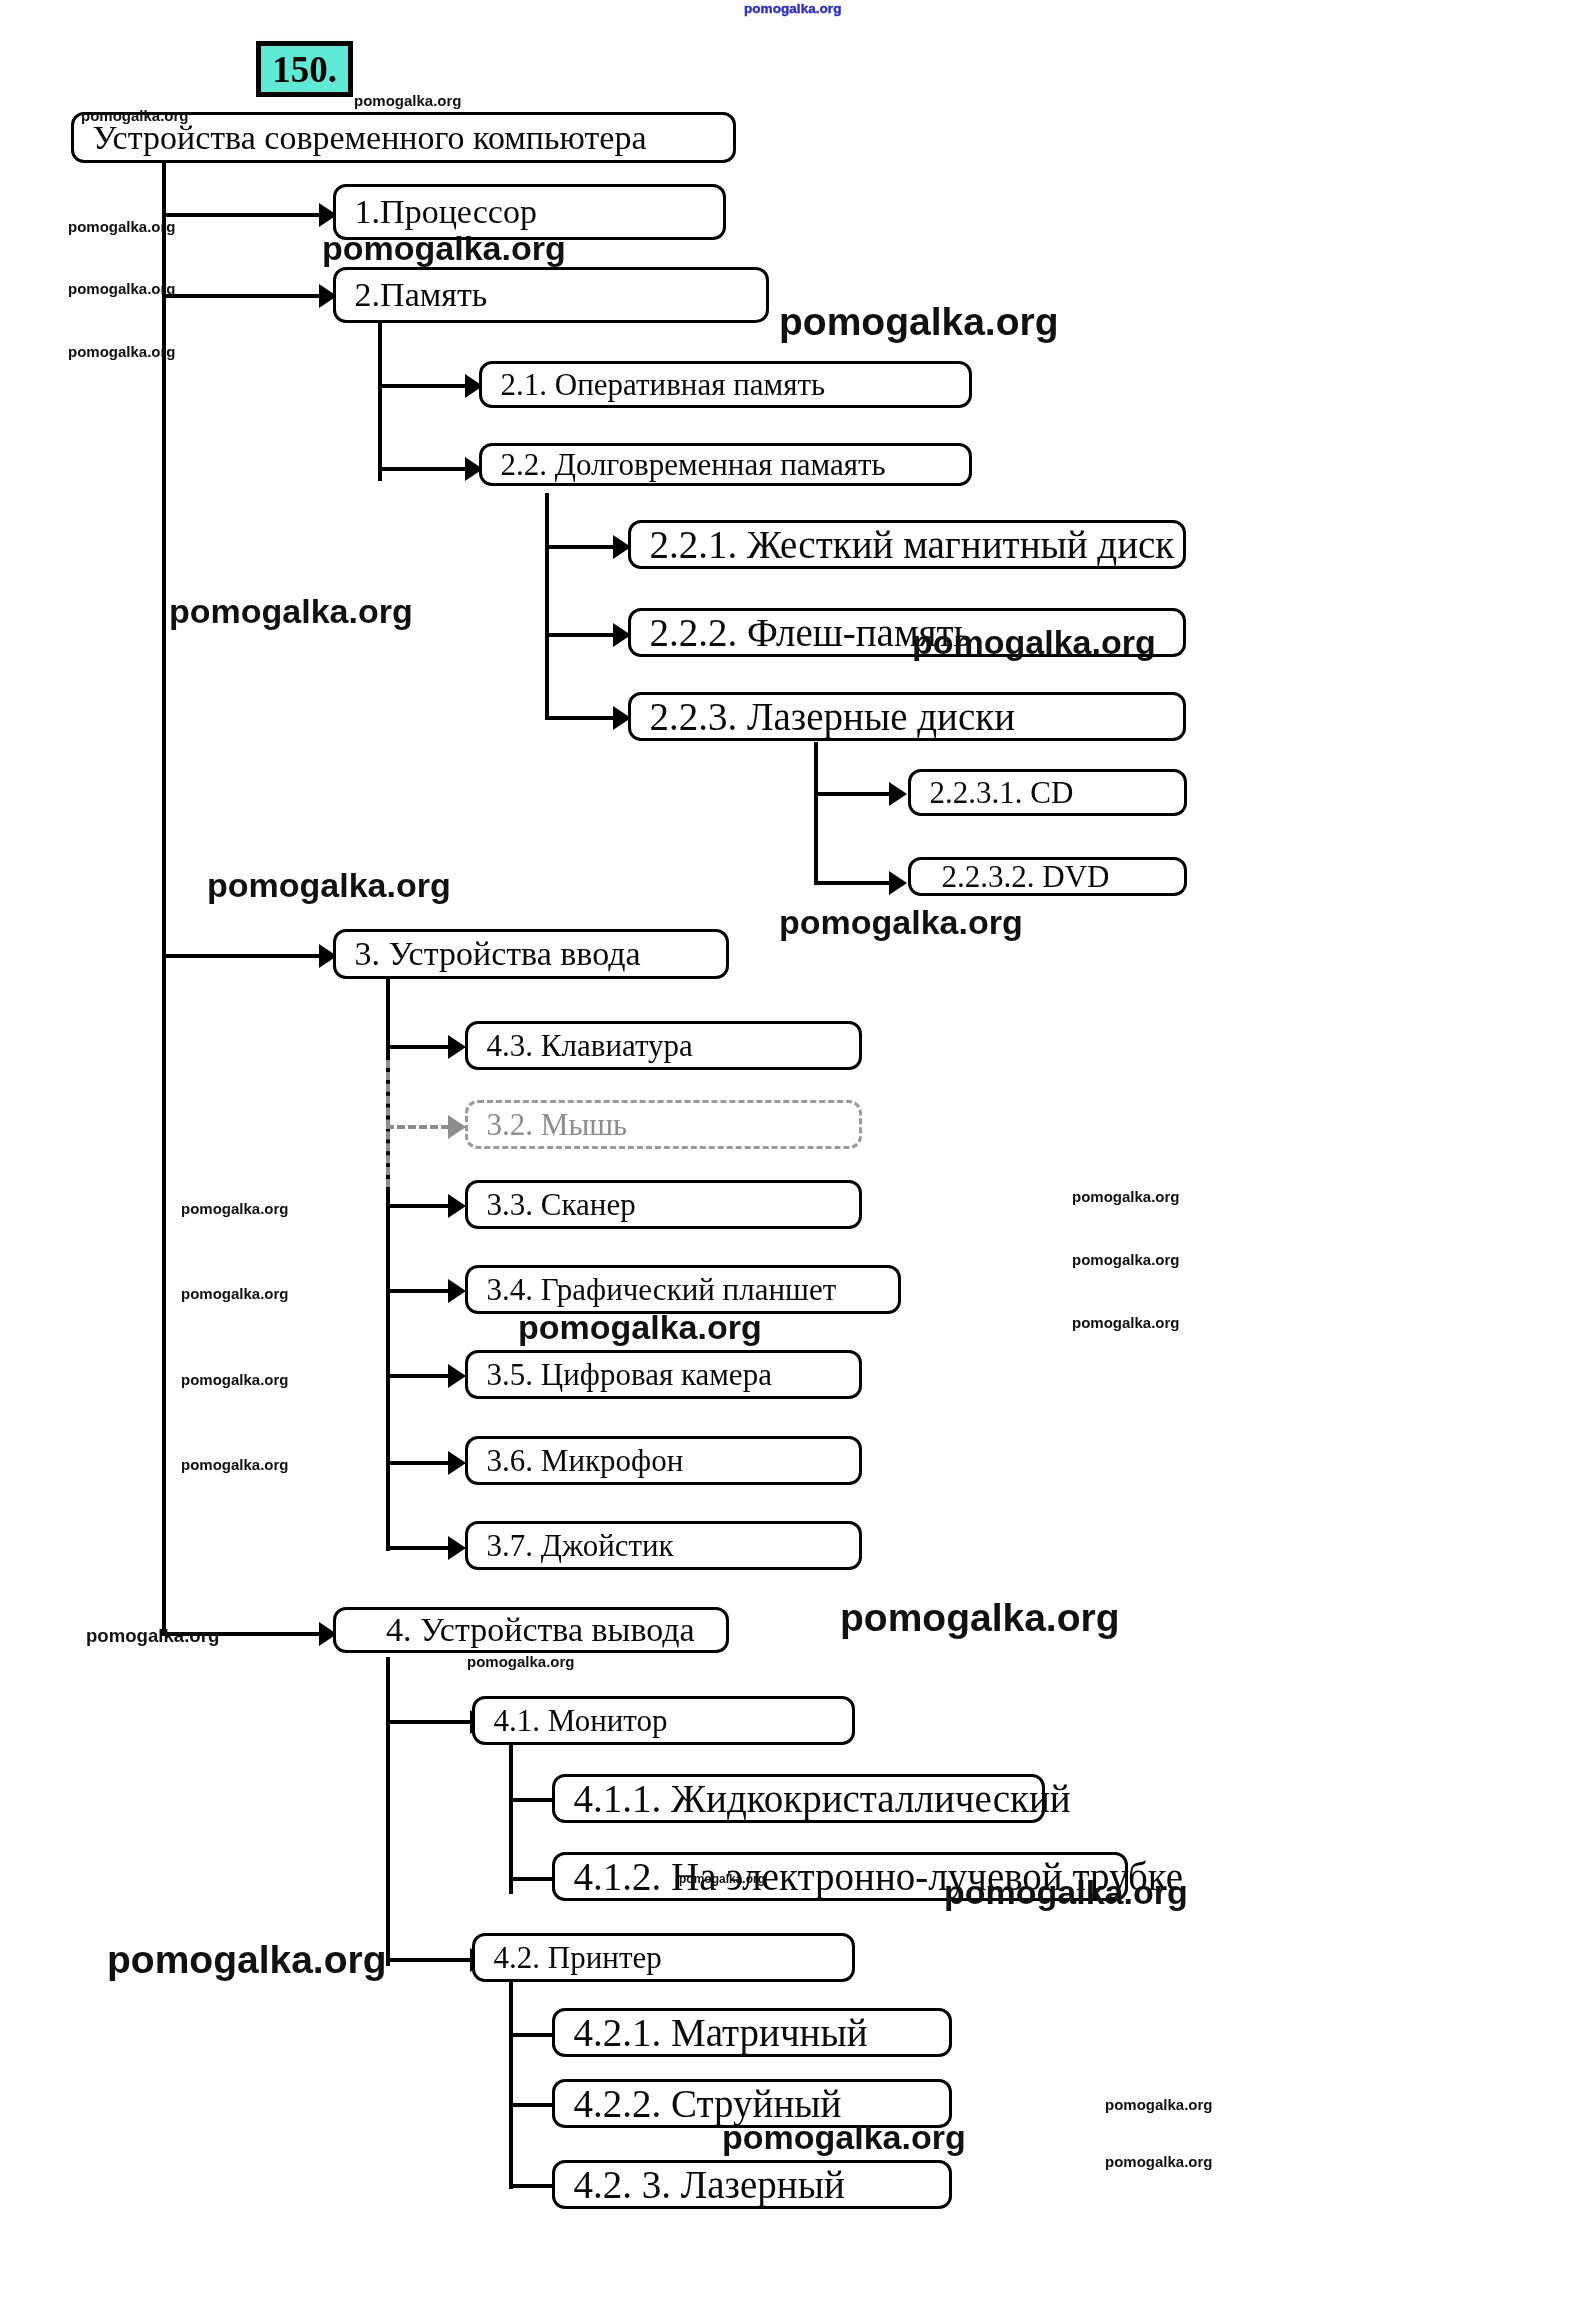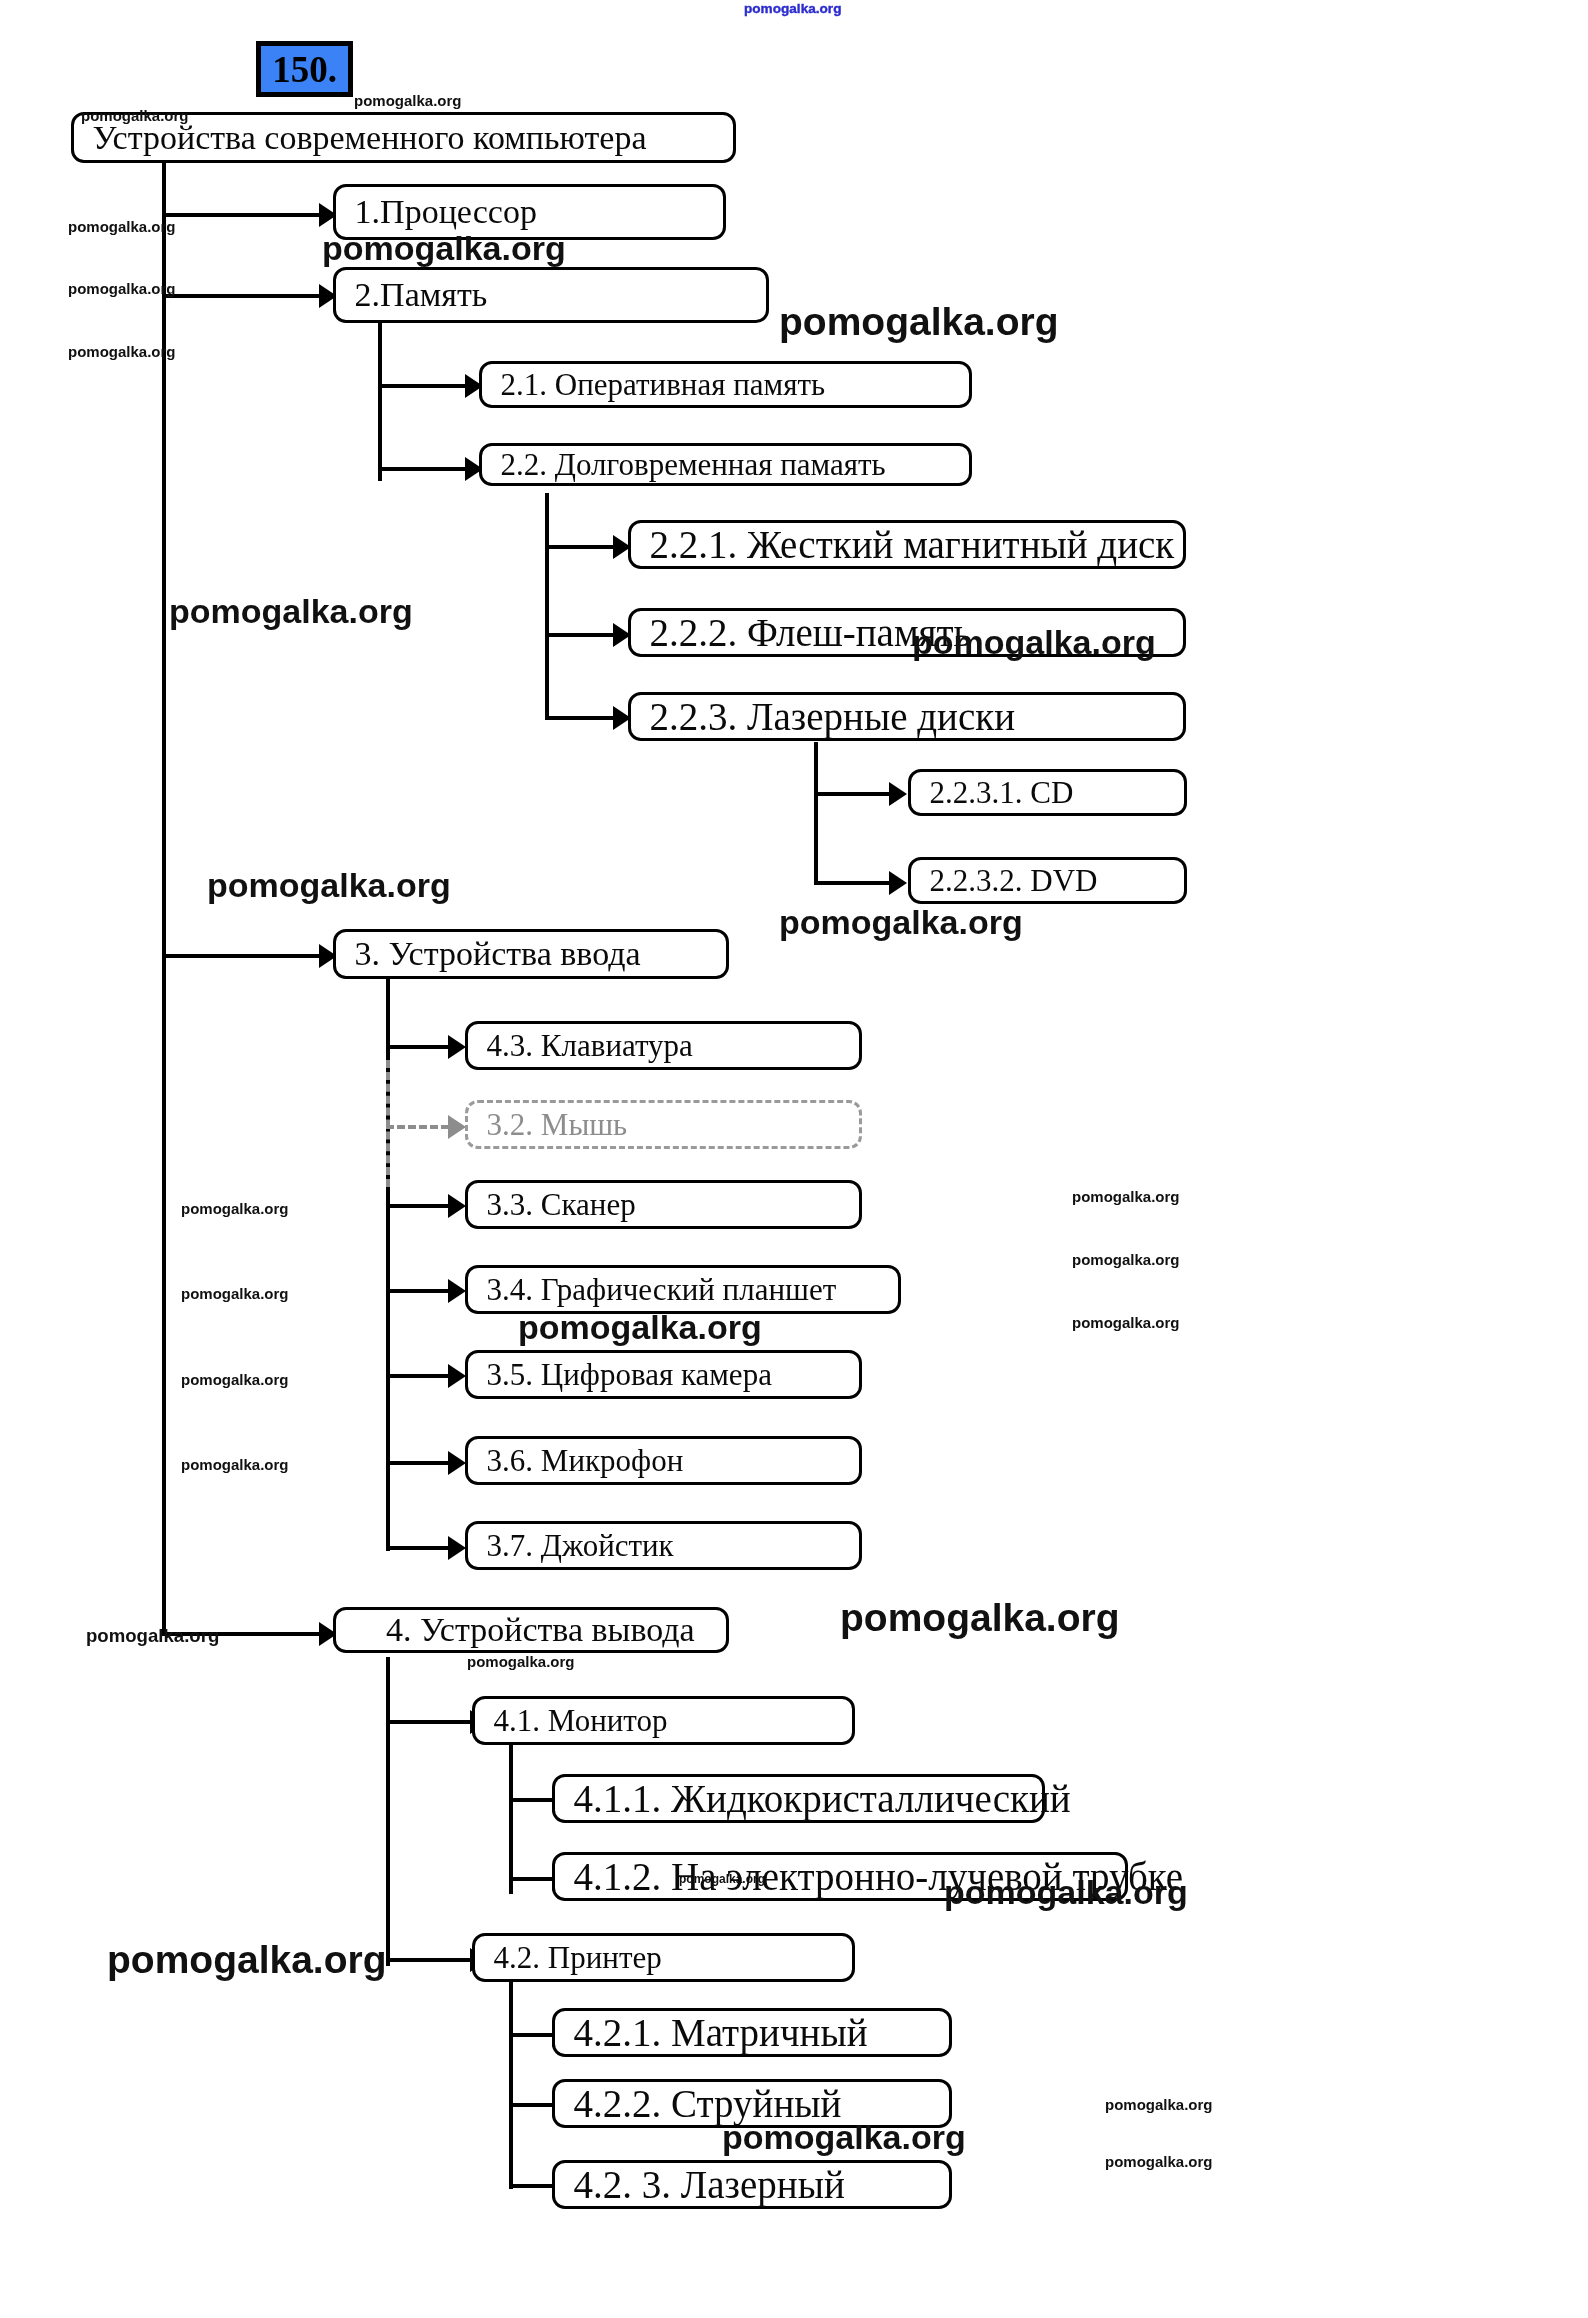--- a/index.html
+++ b/index.html
@@ -38,21 +38,21 @@
   .hline{position:absolute;background:#000;height:4.3px;z-index:2;}
   .vline.dash{background:transparent;border-left:4.3px dashed #8d8d8d;width:0;}
   .hline.dash{background:transparent;border-top:4.3px dashed #8d8d8d;height:0;}
 
   .arrow{position:absolute;width:0;height:0;z-index:3;
     border-top:12px solid transparent;border-bottom:12px solid transparent;
     border-left:18.6px solid #000;}
   .arrow.grey{border-left-color:#8d8d8d;}
 
   
-  .numbox{position:absolute;border:5px solid #000;background:#3b82f6;
+  .numbox{position:absolute;border:5px solid #000;background:#5eead4;
     display:flex;align-items:center;justify-content:center;
     font-family:"Liberation Serif", serif;font-weight:bold;z-index:6;}
 
   
   .wm{position:absolute;font-family:"Liberation Sans", sans-serif;
       color:#111;white-space:nowrap;pointer-events:none;}
   .wm.xs{font-size:12px;font-weight:bold;z-index:7;}
   .wm.sm{font-size:15px;font-weight:bold;z-index:7;}
   .wm.md{font-size:18.6px;font-weight:bold;z-index:7;}
   .wm.lg{font-size:34px;font-weight:bold;z-index:7;}
@@ -176,21 +176,21 @@
   </div>
 
   <div class="node n-l3" style="left:628px;top:692px;width:558px;height:49px;">
     <span class="lbl">2.2.3. Лазерные диски</span>
   </div>
 
   <div class="node n-l4" style="left:908px;top:769px;width:279px;height:47px;">
     <span class="lbl">2.2.3.1. CD</span>
   </div>
 
-  <div class="node n-l4" style="left:908px;top:857px;width:279px;height:47px;">
+  <div class="node n-l4" style="left:908px;top:857px;width:279px;height:39px;padding-left:12px;">
     <span class="lbl">2.2.3.2. DVD</span>
   </div>
 
   <div class="node n-l1" style="left:333px;top:929px;width:396px;height:50px;">
     <span class="lbl">3. Устройства ввода</span>
   </div>
 
   <div class="node n-l2" style="left:465px;top:1021px;width:397px;height:49px;">
     <span class="lbl">4.3. Клавиатура</span>
   </div>

